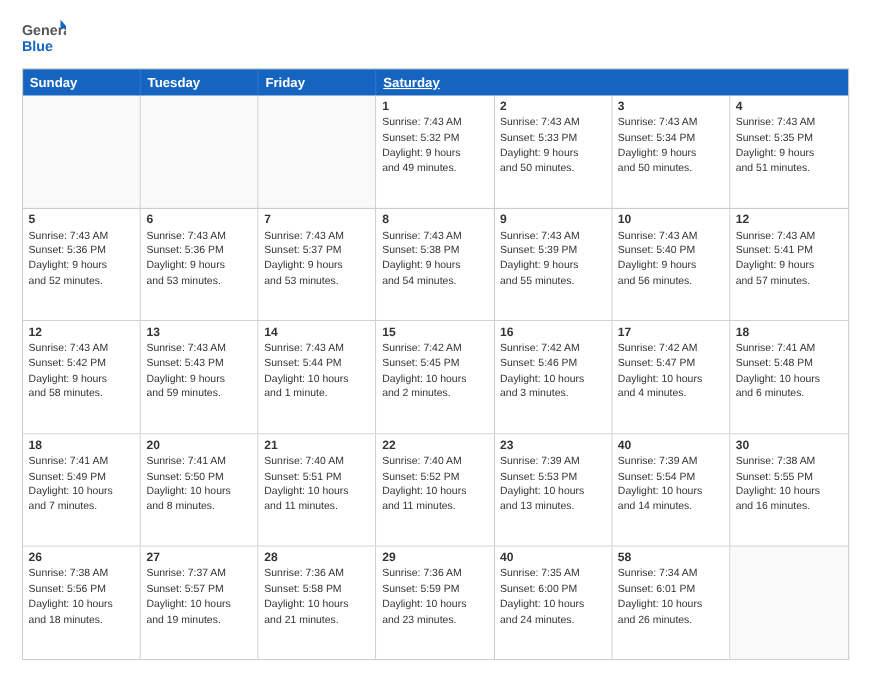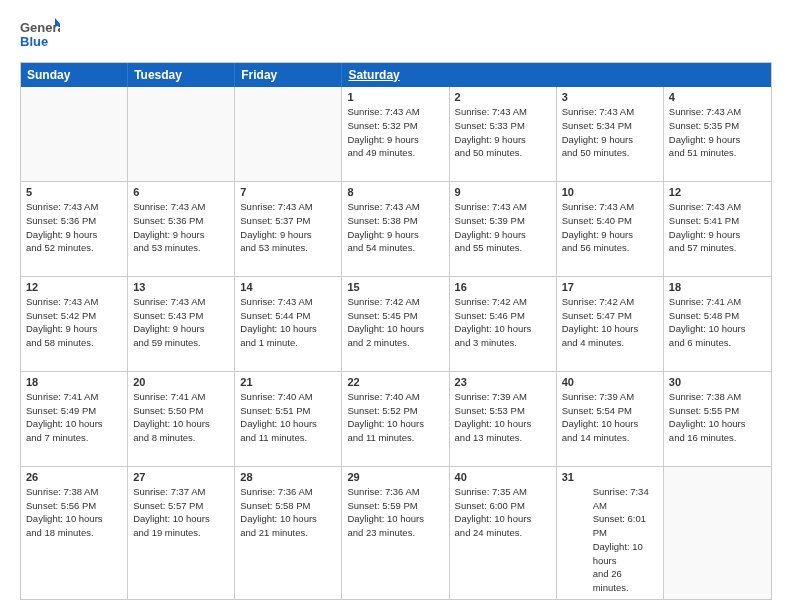--- a/index.html
+++ b/index.html
@@ -337,22 +337,22 @@
 and 23 minutes.</div>
           </div>
           <div class="cal-cell">
             <span class="day-num">40</span>
             <div class="day-info" style="white-space: pre-line;">Sunrise: 7:35 AM
 Sunset: 6:00 PM
 Daylight: 10 hours
 and 24 minutes.</div>
           </div>
           <div class="cal-cell">
-            <span class="day-num">31</span>
-            <div class="day-info" style="white-space: pre-line; margin-left: 31px;">Sunrise: 7:34 AM
+            <span class="day-num">58</span>
+            <div class="day-info" style="white-space: pre-line;">Sunrise: 7:34 AM
 Sunset: 6:01 PM
 Daylight: 10 hours
 and 26 minutes.</div>
           </div>
           <div class="cal-cell empty"></div>
         </div>
       </div>
   </div>
 </div>
 

